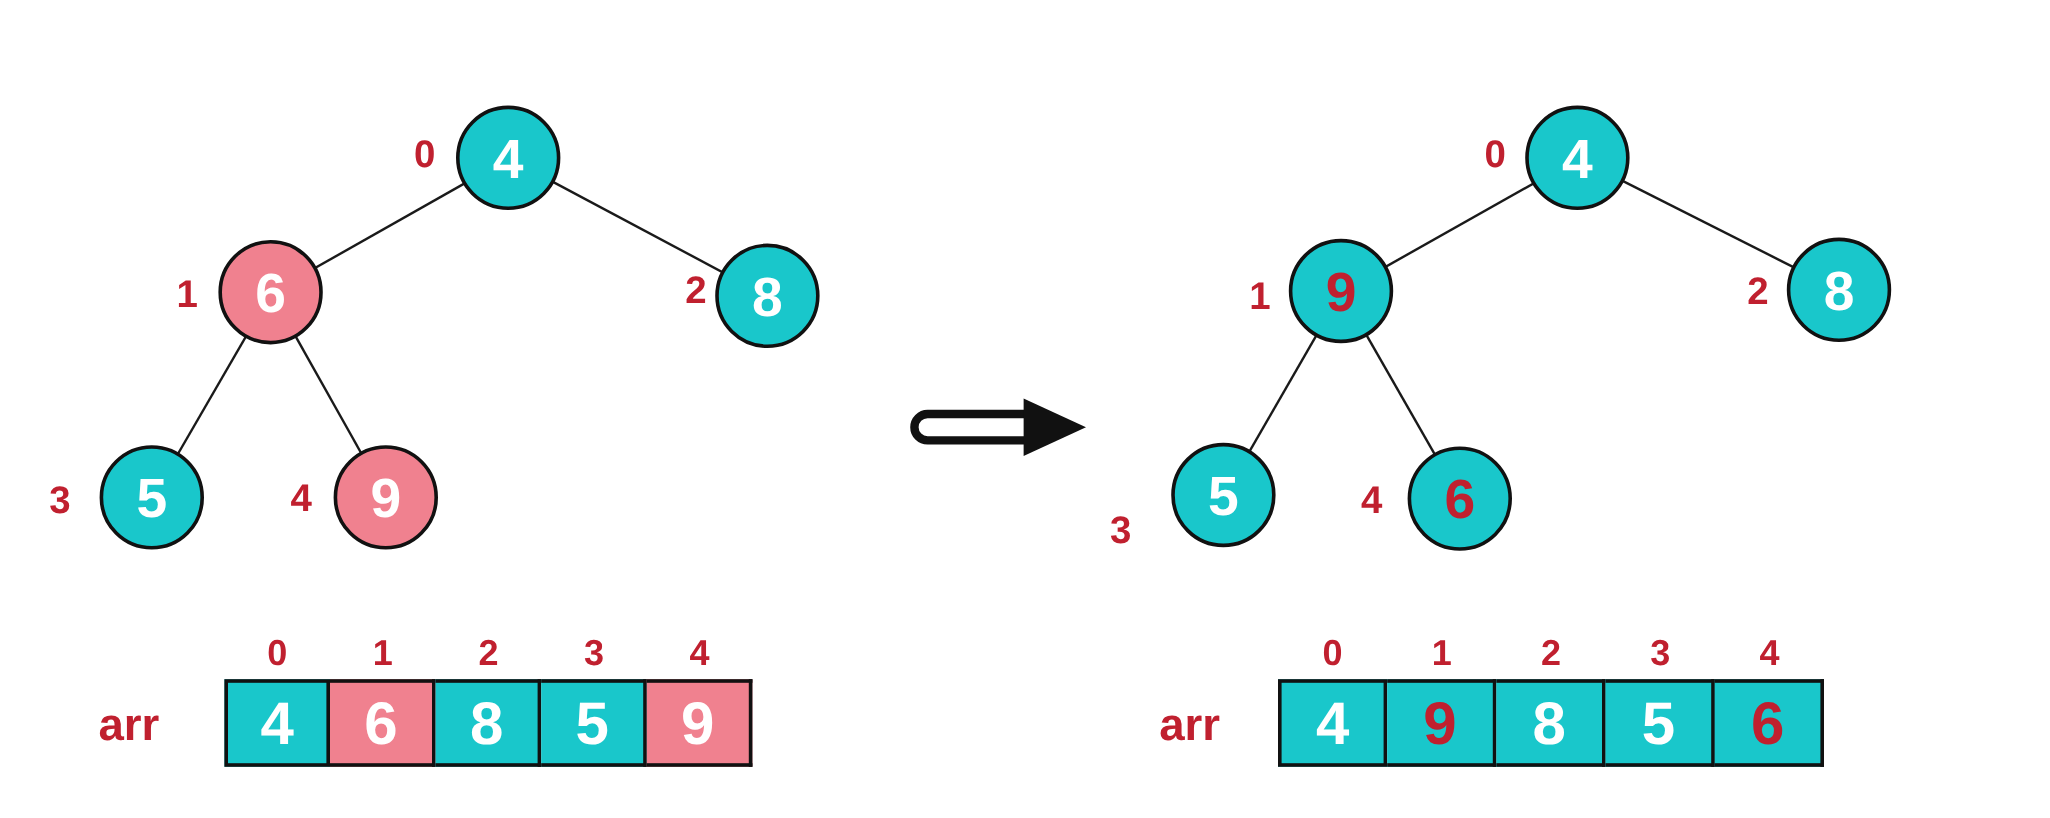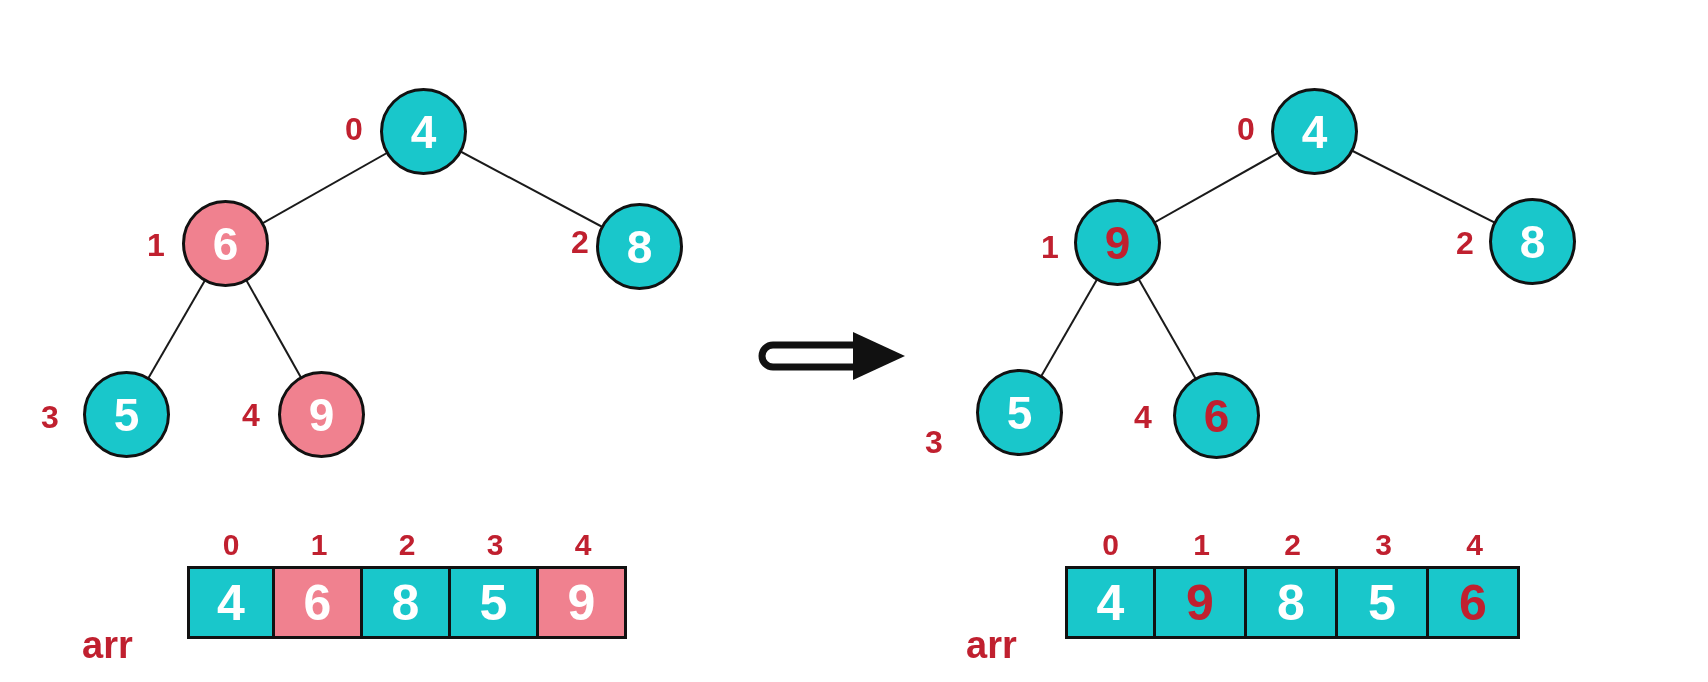--- a/index.html
+++ b/index.html
@@ -69,21 +69,20 @@
     font-size: 50px;
     font-weight: bold;
   }
   .cell:first-child { border-left: 3px solid #111111; }
   .arr-label {
     position: absolute;
     font-size: 38px;
     font-weight: bold;
     color: #C0202F;
     z-index: 2;
-    margin-top: 40px;
   }
 </style>
 </head>
 <body>
 
 <div id="canvas">
 
   <svg id="edge-layer" viewBox="0 0 1708 682" xmlns="http://www.w3.org/2000/svg">
 
     <g stroke="#1a1a1a" stroke-width="2">

